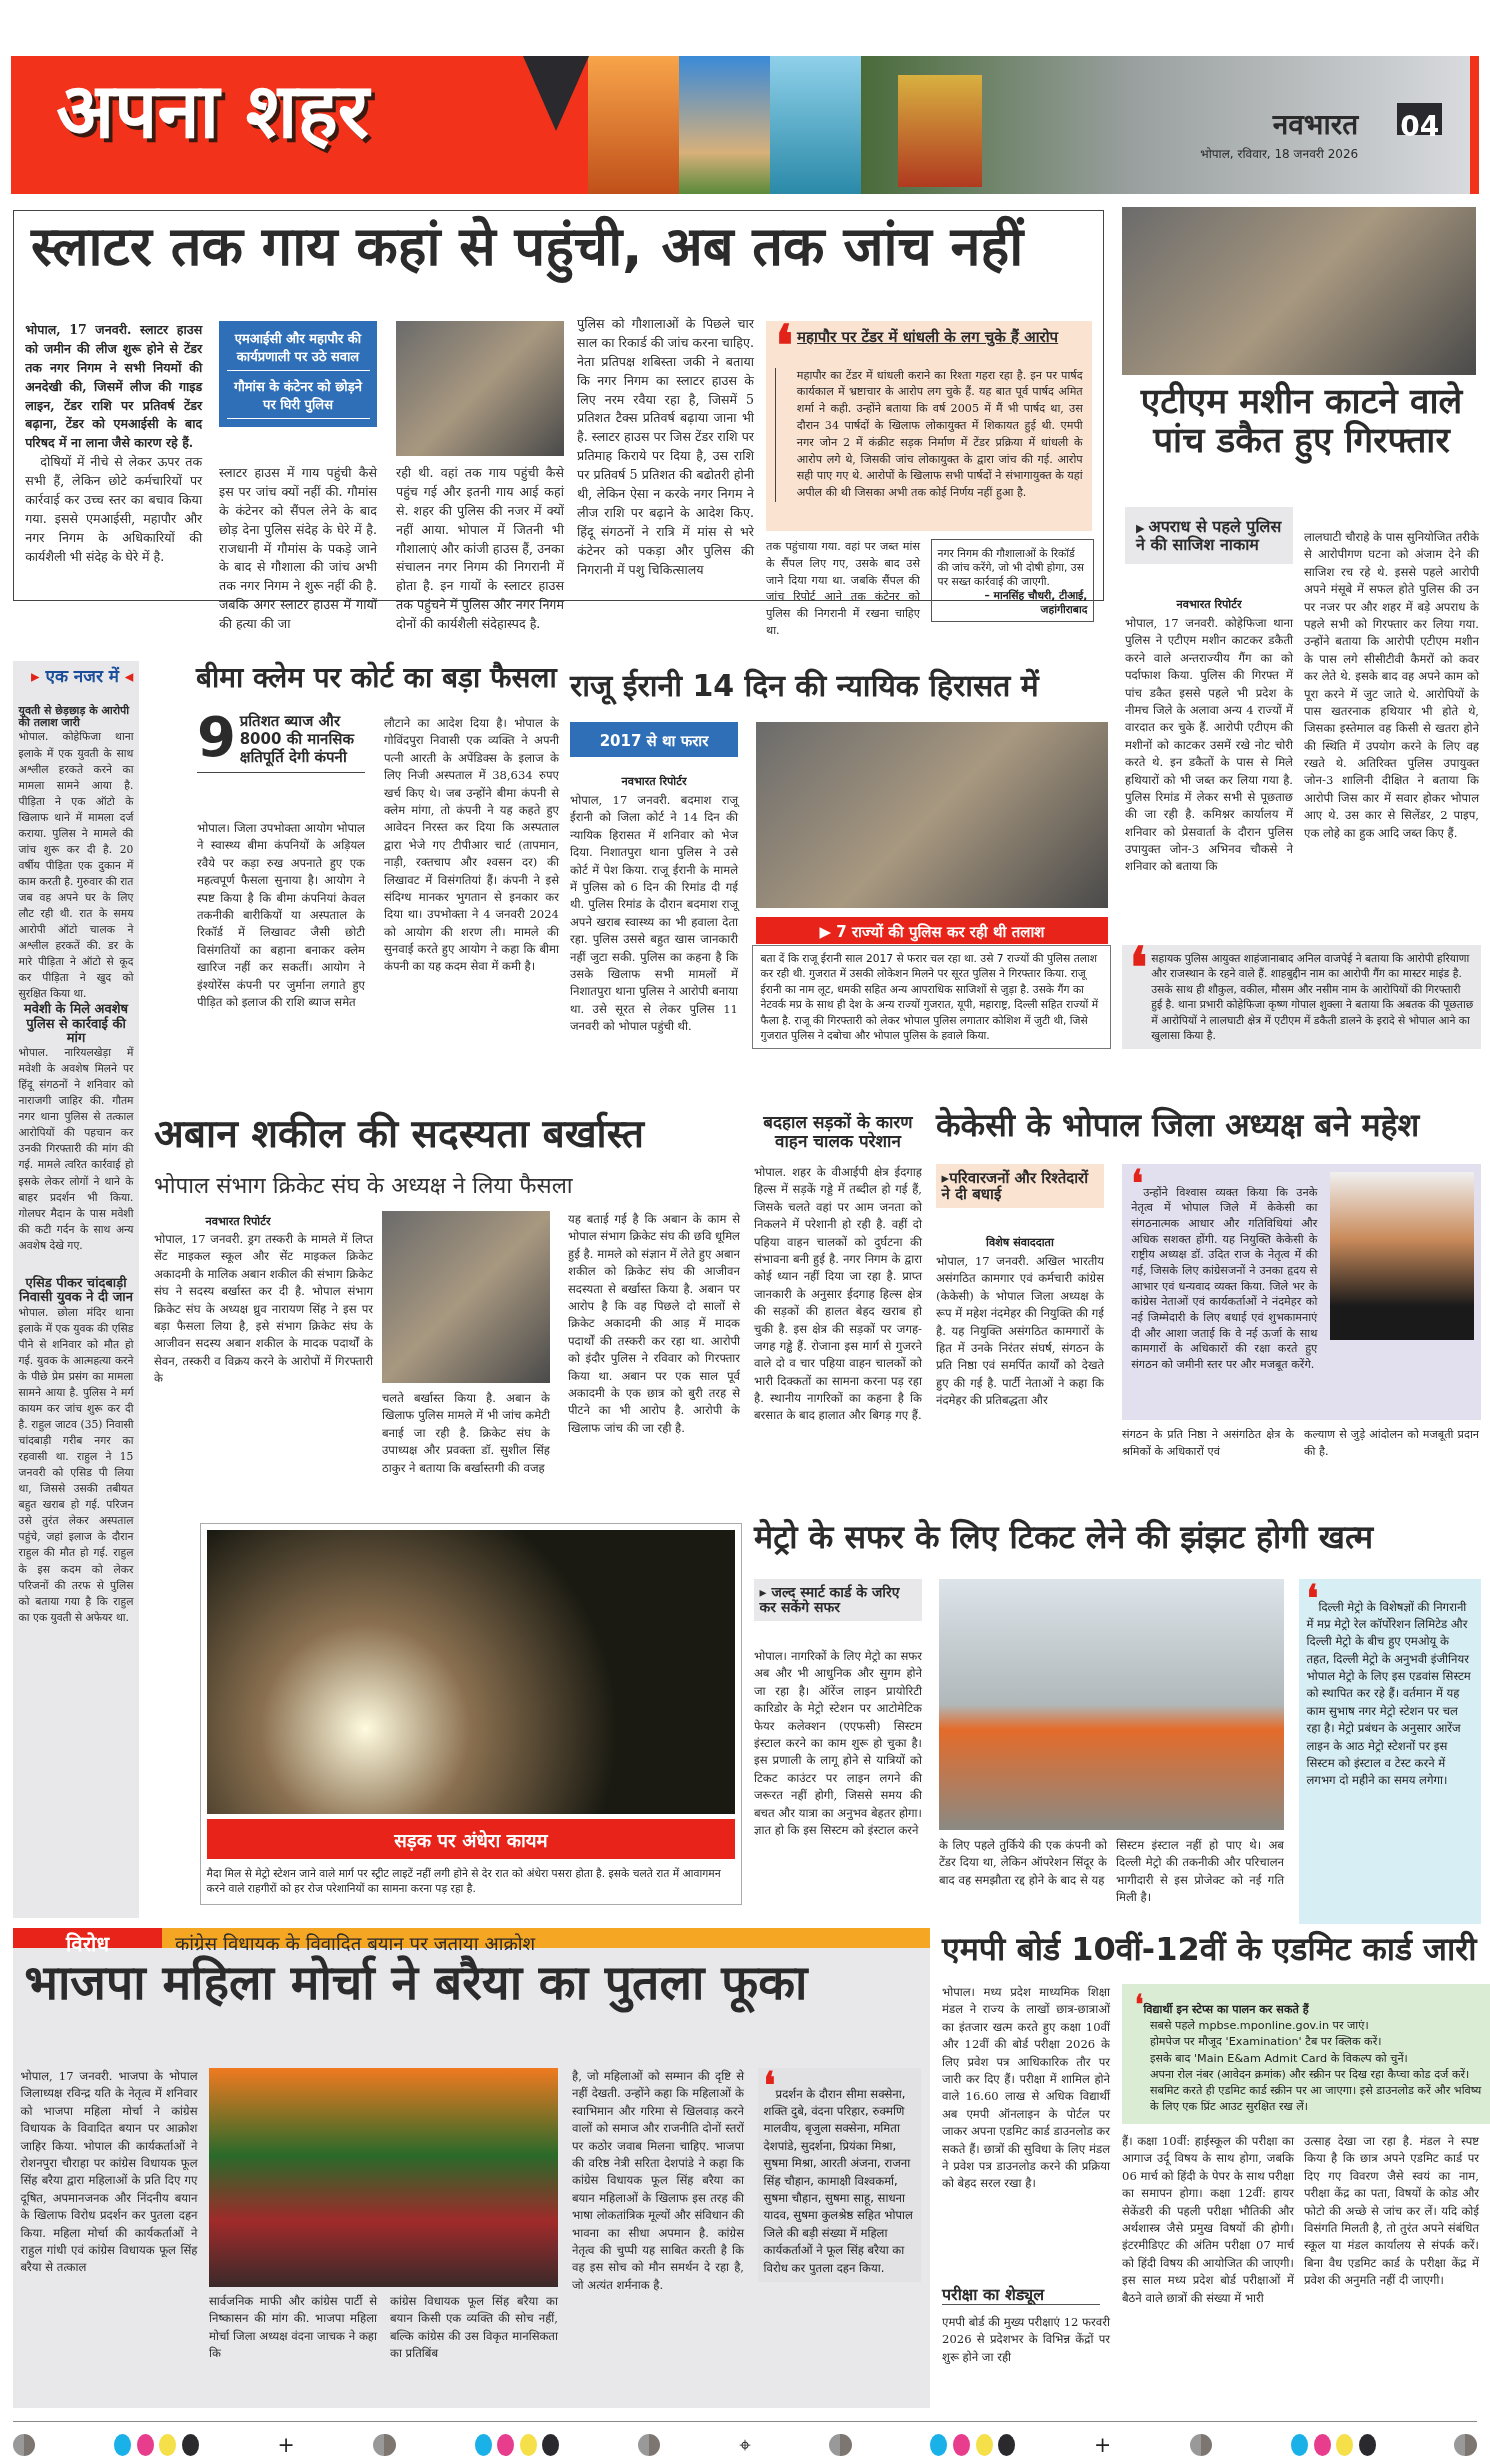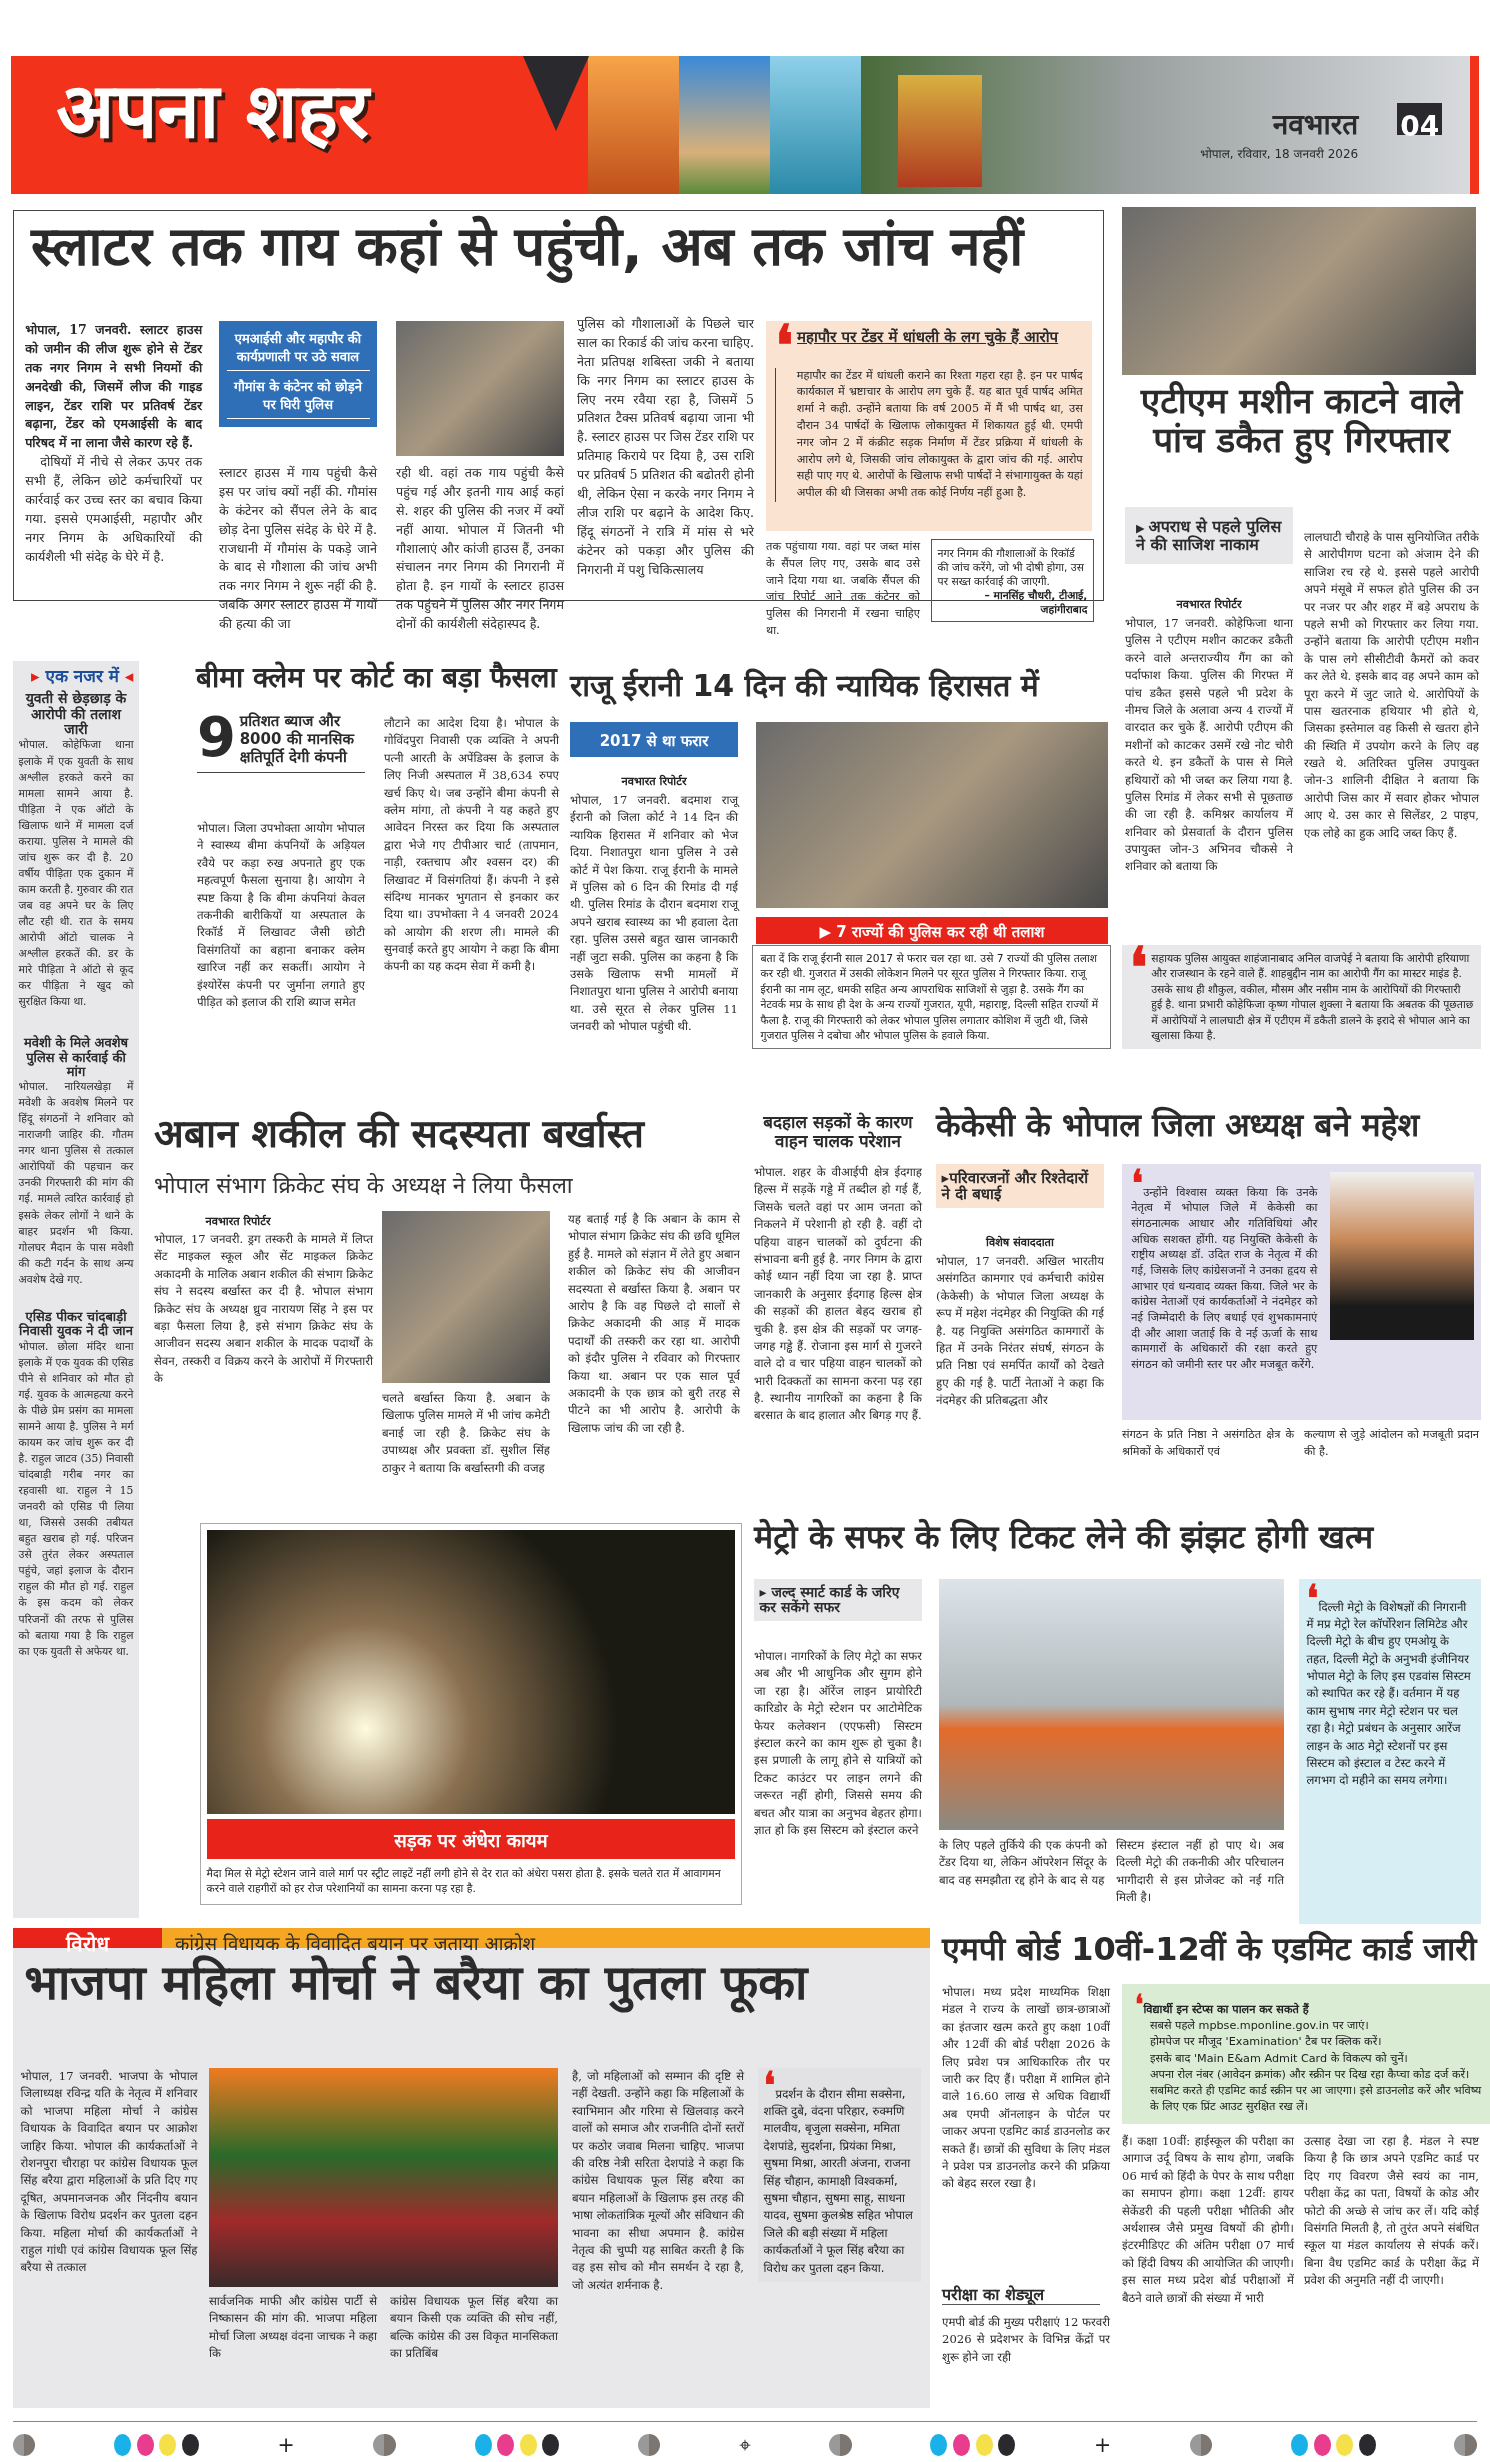--- a/index.html
+++ b/index.html
@@ -84,23 +84,23 @@
 <div class="abs" style="left:1125px;top:596px;width:168px;text-align:center;font-size:11.2px;font-weight:bold">नवभारत रिपोर्टर</div>
 <div class="abs txt" style="left:1125px;top:615px;width:168px;font-size:11.6px">भोपाल, 17 जनवरी. कोहेफिजा थाना पुलिस ने एटीएम मशीन काटकर डकैती करने वाले अन्तराज्यीय गैंग का को पर्दाफाश किया. पुलिस की गिरफ्त में पांच डकैत इससे पहले भी प्रदेश के नीमच जिले के अलावा अन्य 4 राज्यों में वारदात कर चुके हैं. आरोपी एटीएम की मशीनों को काटकर उसमें रखे नोट चोरी करते थे. इन डकैतों के पास से मिले हथियारों को भी जब्त कर लिया गया है. पुलिस रिमांड में लेकर सभी से पूछताछ की जा रही है. कमिश्नर कार्यालय में शनिवार को प्रेसवार्ता के दौरान पुलिस उपायुक्त जोन-3 अभिनव चौकसे ने शनिवार को बताया कि</div>
 <div class="abs txt" style="left:1304px;top:529px;width:175px;font-size:11.6px">लालघाटी चौराहे के पास सुनियोजित तरीके से आरोपीगण घटना को अंजाम देने की साजिश रच रहे थे. इससे पहले आरोपी अपने मंसूबे में सफल होते पुलिस की उन पर नजर पर और शहर में बड़े अपराध के पहले सभी को गिरफ्तार कर लिया गया. उन्होंने बताया कि आरोपी एटीएम मशीन के पास लगे सीसीटीवी कैमरों को कवर कर लेते थे. इसके बाद वह अपने काम को पूरा करने में जुट जाते थे. आरोपियों के पास खतरनाक हथियार भी होते थे, जिसका इस्तेमाल वह किसी से खतरा होने की स्थिति में उपयोग करने के लिए वह रखते थे. अतिरिक्त पुलिस उपायुक्त जोन-3 शालिनी दीक्षित ने बताया कि आरोपी जिस कार में सवार होकर भोपाल आए थे. उस कार से सिलेंडर, 2 पाइप, एक लोहे का हुक आदि जब्त किए हैं.</div>
 <div class="abs grey" style="left:1122px;top:945px;width:359px;padding:5.6px 7.5px;font-size:10.7px;line-height:1.45;display:flex;gap:3.7px">
   <span class="quote">❛</span>
     <div>सहायक पुलिस आयुक्त शाहंजानाबाद अनिल वाजपेई ने बताया कि आरोपी हरियाणा और राजस्थान के रहने वाले हैं. शाहबुद्दीन नाम का आरोपी गैंग का मास्टर माइंड है. उसके साथ ही शौकुल, वकील, मौसम और नसीम नाम के आरोपियों की गिरफ्तारी हुई है. थाना प्रभारी कोहेफिजा कृष्ण गोपाल शुक्ला ने बताया कि अबतक की पूछताछ में आरोपियों ने लालघाटी क्षेत्र में एटीएम में डकैती डालने के इरादे से भोपाल आने का खुलासा किया है.</div>
 </div>
 
 <div class="abs grey" style="left:13px;top:661px;width:126px;height:1257px;padding:5.6px">
   <div class="hd" style="color:#1d4e9a;font-size:17px;text-align:right"><span style="color:#e2231a">▸ </span><span>एक नजर में</span><span style="color:#e2231a"> ◂</span></div>
-  <div class="hd" style="font-size:14px;text-align:center;margin-top:6px">युवती से छेड़छाड़ के आरोपी की तलाश जारी</div>
+  <div class="hd" style="font-size:11px;text-align:left;margin-top:20px">युवती से छेड़छाड़ के आरोपी की तलाश जारी</div>
   <div class="txt" style="font-size:10.7px">भोपाल. कोहेफिजा थाना इलाके में एक युवती के साथ अश्लील हरकते करने का मामला सामने आया है. पीड़िता ने एक ऑटो के खिलाफ थाने में मामला दर्ज कराया. पुलिस ने मामले की जांच शुरू कर दी है. 20 वर्षीय पीड़िता एक दुकान में काम करती है. गुरुवार की रात जब वह अपने घर के लिए लौट रही थी. रात के समय आरोपी ऑटो चालक ने अश्लील हरकतें की. डर के मारे पीड़िता ने ऑटो से कूद कर पीड़िता ने खुद को सुरक्षित किया था.</div>
-  <div class="hd" style="font-size:13px;text-align:center;margin-top:26px">मवेशी के मिले अवशेष पुलिस से कार्रवाई की मांग</div>
+  <div class="hd" style="font-size:13px;text-align:center;">मवेशी के मिले अवशेष पुलिस से कार्रवाई की मांग</div>
   <div class="txt" style="font-size:10.7px">भोपाल. नारियलखेड़ा में मवेशी के अवशेष मिलने पर हिंदू संगठनों ने शनिवार को नाराजगी जाहिर की. गौतम नगर थाना पुलिस से तत्काल आरोपियों की पहचान कर उनकी गिरफ्तारी की मांग की गई. मामले त्वरित कार्रवाई हो इसके लेकर लोगों ने थाने के बाहर प्रदर्शन भी किया. गोलघर मैदान के पास मवेशी की कटी गर्दन के साथ अन्य अवशेष देखे गए.</div>
   <div class="hd" style="font-size:13px;text-align:center;margin-top:22.4px">एसिड पीकर चांदबाड़ी निवासी युवक ने दी जान</div>
   <div class="txt" style="font-size:10.7px">भोपाल. छोला मंदिर थाना इलाके में एक युवक की एसिड पीने से शनिवार को मौत हो गई. युवक के आत्महत्या करने के पीछे प्रेम प्रसंग का मामला सामने आया है. पुलिस ने मर्ग कायम कर जांच शुरू कर दी है. राहुल जाटव (35) निवासी चांदबाड़ी गरीब नगर का रहवासी था. राहुल ने 15 जनवरी को एसिड पी लिया था, जिससे उसकी तबीयत बहुत खराब हो गई. परिजन उसे तुरंत लेकर अस्पताल पहुंचे, जहां इलाज के दौरान राहुल की मौत हो गई. राहुल के इस कदम को लेकर परिजनों की तरफ से पुलिस को बताया गया है कि राहुल का एक युवती से अफेयर था.</div>
 </div>
 
 <div class="abs hd" style="left:196px;top:663px;width:363px;font-size:28px">बीमा क्लेम पर कोर्ट का बड़ा फैसला</div>
 <div class="abs" style="left:197px;top:712px;width:168px;border-bottom:1.9px solid #444;padding-bottom:5.6px">
   <span class="hd" style="float:left;font-size:56px;line-height:.9;margin-right:3.7px">9</span>
   <span class="hd" style="font-size:15px">प्रतिशत ब्याज और 8000 की मानसिक क्षतिपूर्ति देगी कंपनी</span>
 </div>

